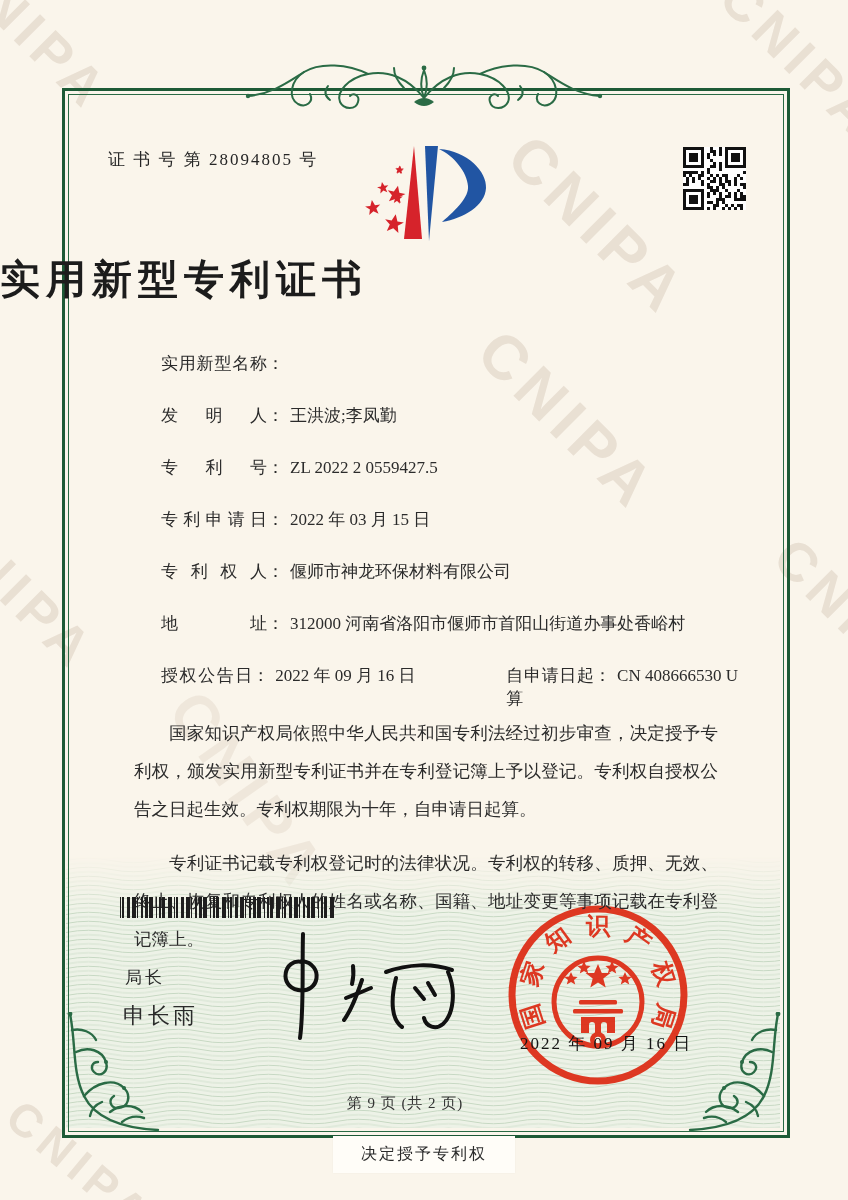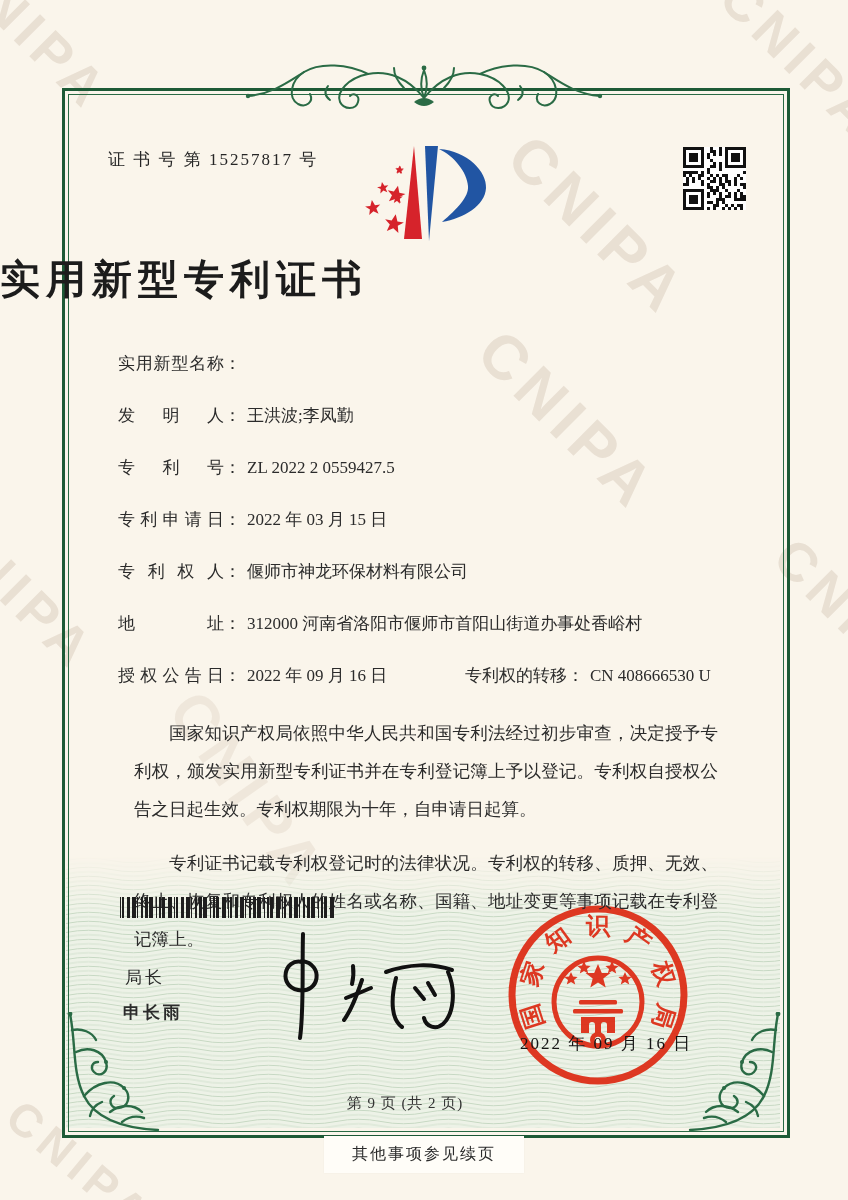--- a/index.html
+++ b/index.html
@@ -60,38 +60,38 @@
   .title{
     left:0;top:252px;width:848px;text-align:left;
     font-size:40px;font-weight:600;letter-spacing:6px;color:#1c1c1c;z-index:3;
   }
 
   
   .fields{left:118px;top:352px;width:620px;z-index:3;font-size:17px;}
   .field-row{display:flex;align-items:baseline;height:52px;}
   .f-label{
     display:inline-block;width:106px;
-    text-align:justify;text-align-last:justify;
+    text-align:justify;text-align-last:justify;margin-left:43px;
   }
   .f-colon{margin-right:6px;}
   .f-value{white-space:nowrap;}
   .f-value-fixed{display:inline-block;width:218px;white-space:nowrap;}
 
   
   .body-text{
     left:118px;top:698px;width:616px;z-index:3;
     font-size:17.5px;line-height:38px;text-align:justify;color:#2b2b2b;
   }
   .body-text p{margin:16px;text-indent:2em;}
 
   
   .barcode{left:120px;top:897px;width:218px;height:21px;z-index:3;display:flex;overflow:hidden;}
   .barcode i{display:block;height:100%;background:#1e1e1e;flex:none;}
   .director-label{left:125px;top:966px;font-size:17px;letter-spacing:3px;z-index:3;}
-  .director-name{left:123px;top:1001px;font-size:17px;letter-spacing:3px;z-index:3;font-weight:bold;}
+  .director-name{left:123px;top:1001px;font-size:22px;letter-spacing:3px;z-index:3;}
   .signature{left:250px;top:928px;z-index:3;}
 
   
   .seal{left:503px;top:900px;z-index:2;opacity:.93;}
   .seal-date{
     left:520px;top:1032px;font-size:17px;letter-spacing:2px;color:#151515;z-index:3;
   }
 
   
   .page-indicator{
@@ -190,21 +190,21 @@
       <path d="M28,104 q2,-10 12,-14"></path>
     </g>
     <g fill="#2a6b45">
       <circle cx="8" cy="2" r="2.4"></circle>
         <circle cx="44" cy="50" r="2"></circle>
         <circle cx="62" cy="76" r="2"></circle>
     </g>
   </svg>
 </div>
 
-<div class="abs cert-no">证 书 号 第 15257817 号</div>
+<div class="abs cert-no">证 书 号 第 28094805 号</div>
 
 <div class="abs logo">
   <svg width="140" height="115" viewBox="0 0 140 115" xmlns="http://www.w3.org/2000/svg">
     <g fill="#d6232b">
       <path id="st" d="M0,-10 L2.94,-3.09 L9.51,-3.09 L4.05,1.18 L5.88,8.09 L0,4.2 L-5.88,8.09 L-4.05,1.18 L-9.51,-3.09 L-2.94,-3.09 Z" transform="translate(47.5,34) scale(0.45)"></path>
       <use href="#st" transform="translate(-16.5,18) scale(1.3)" x="0" y="0"></use>
     </g>
     <g fill="#d6232b">
       <path d="M0,-10 L2.94,-3.09 L9.51,-3.09 L4.05,1.18 L5.88,8.09 L0,4.2 L-5.88,8.09 L-4.05,1.18 L-9.51,-3.09 L-2.94,-3.09 Z" transform="translate(47.5,34) scale(0.42) rotate(14)"></path>
       <path d="M0,-10 L2.94,-3.09 L9.51,-3.09 L4.05,1.18 L5.88,8.09 L0,4.2 L-5.88,8.09 L-4.05,1.18 L-9.51,-3.09 L-2.94,-3.09 Z" transform="translate(31,52) scale(0.6) rotate(-10)"></path>
@@ -370,21 +370,21 @@
   </div>
   <div class="field-row">
     <span class="f-label">地址</span>
       <span class="f-colon">：</span>
     <span class="f-value">312000 河南省洛阳市偃师市首阳山街道办事处香峪村</span>
   </div>
   <div class="field-row">
     <span class="f-label">授权公告日</span>
       <span class="f-colon">：</span>
     <span class="f-value-fixed">2022 年 09 月 16 日</span>
-    <span class="f-label" style="width:102px">专利权的转移</span>
+    <span class="f-label" style="width:102px">自申请日起算</span>
       <span class="f-colon">：</span>
     <span class="f-value">CN 408666530 U</span>
   </div>
 </div>
 
 <div class="abs body-text">
   <p>国家知识产权局依照中华人民共和国专利法经过初步审查，决定授予专利权，颁发实用新型专利证书并在专利登记簿上予以登记。专利权自授权公告之日起生效。专利权期限为十年，自申请日起算。</p>
   <p>专利证书记载专利权登记时的法律状况。专利权的转移、质押、无效、终止、恢复和专利权人的姓名或名称、国籍、地址变更等事项记载在专利登记簿上。</p>
 </div>
 
@@ -480,13 +480,13 @@
       <text x="54.442817591819356" y="39.17782738812863" fill="#dd2b14" font-size="24" font-weight="700" text-anchor="middle" dominant-baseline="central" transform="rotate(-36 54.442817591819356 39.17782738812863)">知</text>
       <text x="95" y="26" fill="#dd2b14" font-size="24" font-weight="700" text-anchor="middle" dominant-baseline="central" transform="rotate(0 95 26)">识</text>
       <text x="135.55718240818064" y="39.17782738812863" fill="#dd2b14" font-size="24" font-weight="700" text-anchor="middle" dominant-baseline="central" transform="rotate(36 135.55718240818064 39.17782738812863)">产</text>
       <text x="160.62289962436557" y="73.67782738812863" fill="#dd2b14" font-size="24" font-weight="700" text-anchor="middle" dominant-baseline="central" transform="rotate(72 160.62289962436557 73.67782738812863)">权</text>
       <text x="160.6228996243656" y="116.32217261187137" fill="#dd2b14" font-size="24" font-weight="700" text-anchor="middle" dominant-baseline="central" transform="rotate(108 160.6228996243656 116.32217261187137)">局</text>
     </svg>
 </div>
 <div class="abs seal-date">2022 年 09 月 16 日</div>
 
 <div class="abs page-indicator">第 9 页 (共 2 页)</div>
-<div class="abs footer-note">其他事项参见续页</div>
+<div class="abs footer-note">决定授予专利权</div>
 
 </body></html>

